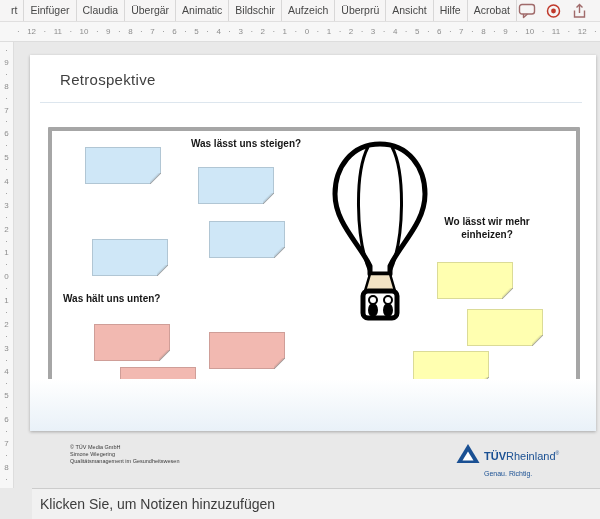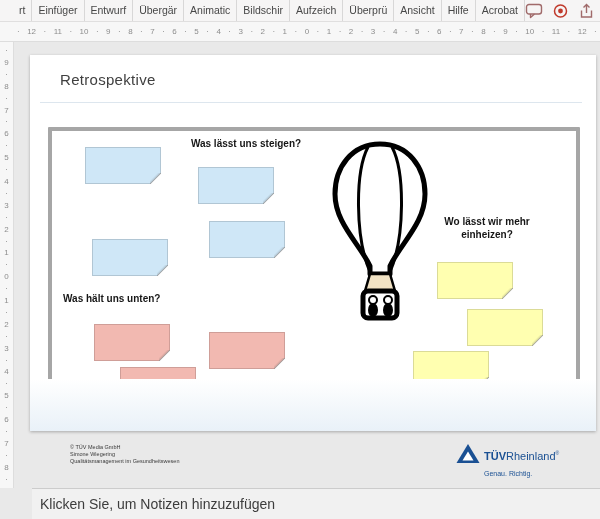--- a/index.html
+++ b/index.html
@@ -4,21 +4,21 @@
 <style>
   * { box-sizing: border-box; margin: 0; padding: 0; }
   html,body { width:600px; height:519px; overflow:hidden; }
   body { font-family:"Liberation Sans", sans-serif; background:#e9e9e9; position:relative; }
 
   
   .ribbon { position:absolute; top:0; left:0; right:0; height:22px; background:#f6f5f5;
             border-bottom:1px solid #e0dfdf; display:flex; align-items:stretch;
             font-size:10.5px; color:#474747; }
   .tab { padding:0 6px; line-height:21px; border-right:1px solid #d8d7d7; white-space:nowrap; cursor:default; }
-  .tab:first-child { padding-left:19px; }
+  .tab:first-child { padding-left:11px; }
   .ribbon-icons { margin-left:auto; display:flex; align-items:center; gap:9px; padding-right:12px; }
   .ribbon-icons svg { display:block; }
 
   
   .corner { position:absolute; top:22px; left:0; width:14px; height:20px; background:#f7f7f7; border-bottom:1px solid #dddddd; }
   .h-ruler { position:absolute; top:22px; left:14px; right:0; height:20px; background:#f7f7f7;
              border-bottom:1px solid #dddddd; display:flex; align-items:center;
              justify-content:space-between; padding:0 3px; font-size:8px; color:#8d8d8d; overflow:hidden; }
   .v-ruler { position:absolute; top:42px; left:0; width:14px; bottom:31px; background:#f7f7f7;
              border-right:1px solid #dddddd; display:flex; flex-direction:column; align-items:center;
@@ -65,21 +65,21 @@
   .notes-pane { position:absolute; left:0; right:0; bottom:0; height:31px; background:#f1f1f1;
                 border-top:1px solid #cccccc; display:flex; align-items:center; padding-left:8px;
                 font-size:14px; color:#3c3c3c;margin-left:32px; }
 </style>
 </head>
 <body>
 
 <div class="ribbon">
   <span class="tab">rt</span>
   <span class="tab">Einfüger</span>
-  <span class="tab">Entwurf</span>
+  <span class="tab">Claudia</span>
   <span class="tab">Übergär</span>
   <span class="tab">Animatic</span>
   <span class="tab">Bildschir</span>
   <span class="tab">Aufzeich</span>
   <span class="tab">Überprü</span>
   <span class="tab">Ansicht</span>
   <span class="tab">Hilfe</span>
   <span class="tab">Acrobat</span>
   <span class="ribbon-icons">
     <span>

